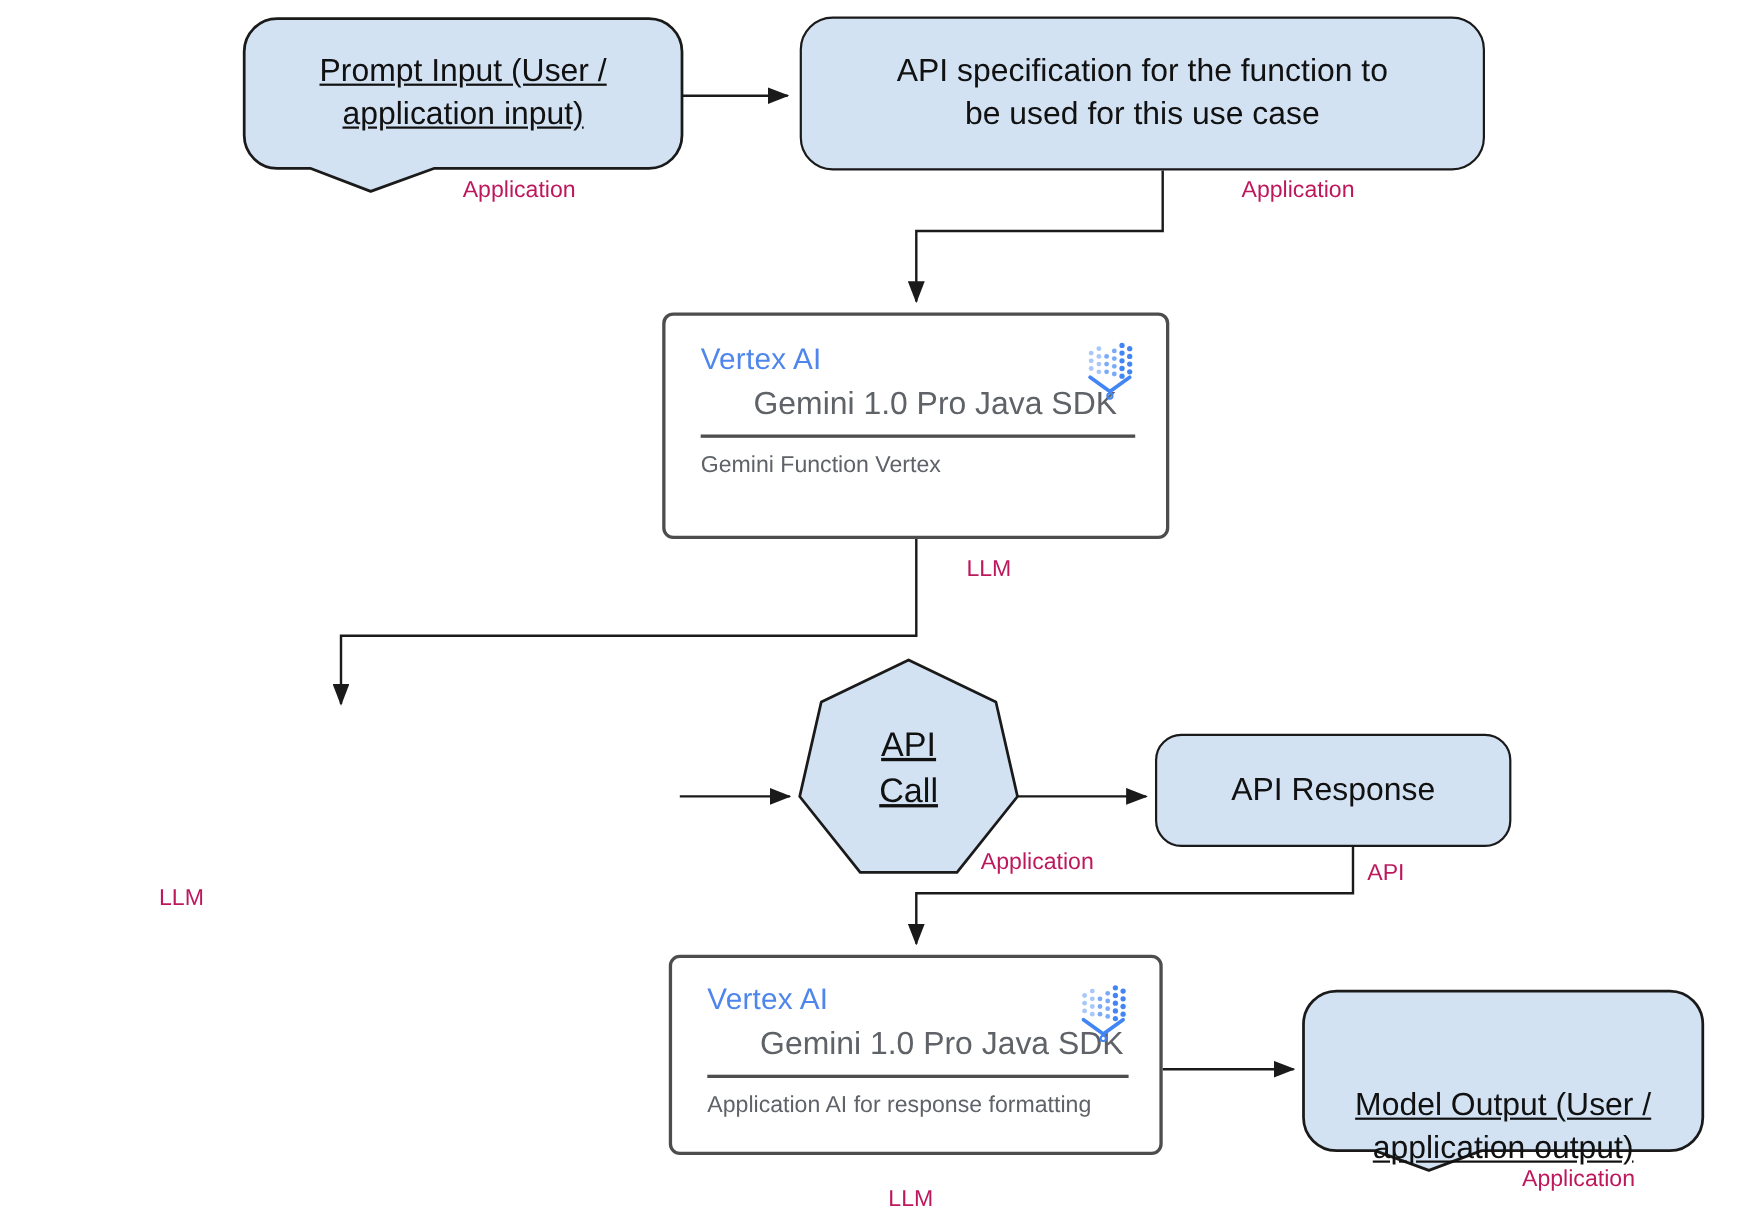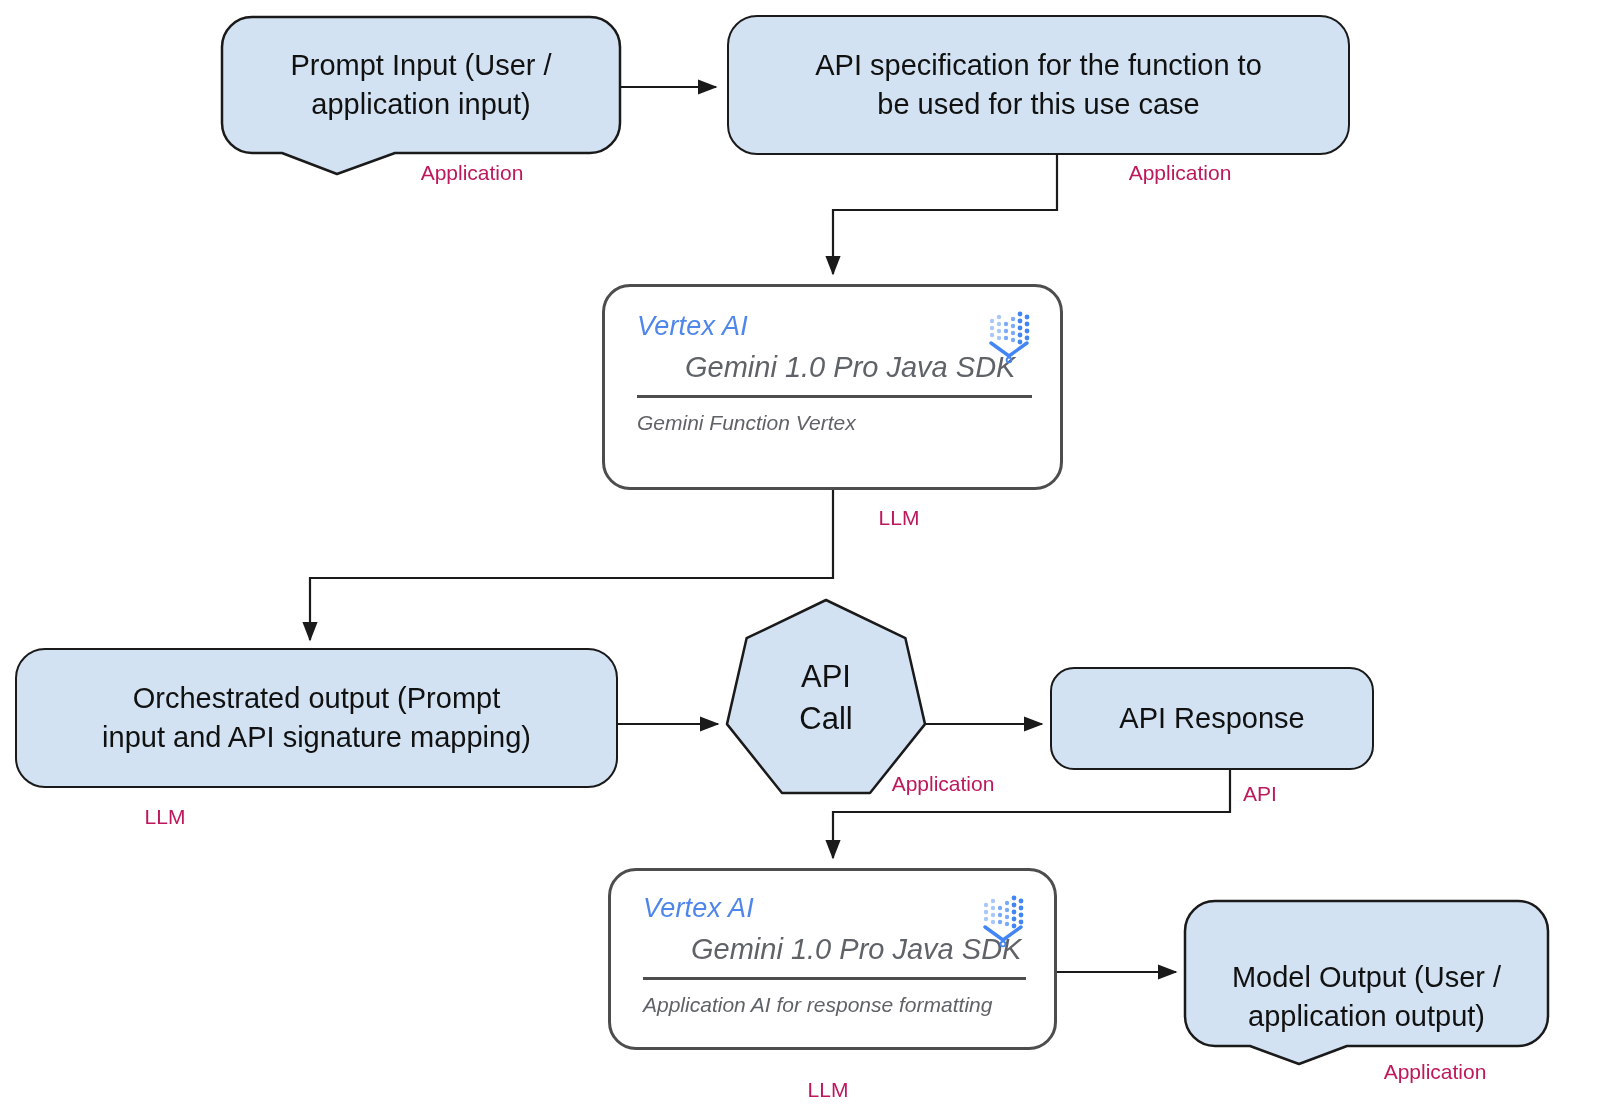--- a/index.html
+++ b/index.html
@@ -3,30 +3,30 @@
 <meta charset="utf-8">
 <style>
   html,body{margin:0;padding:0;background:#ffffff;}
   .canvas{
     position:relative;width:1600px;height:1109px;background:#ffffff;
     font-family:"Liberation Sans",sans-serif;color:#111;overflow:hidden;
   }
   .layer{position:absolute;left:0;top:0;width:1600px;height:1109px;}
   .node-text{
     position:absolute;display:flex;align-items:center;justify-content:center;
-    text-align:center;white-space:pre-line;font-size:29px;line-height:1.34;color:#111;
+    text-align:center;white-space:pre-line;font-size:29px;line-height:1.34;color:#111;text-decoration:underline;
   }
   .blue-box{
     position:absolute;background:#d2e2f2;border:2.5px solid #1a1a1a;border-radius:30px;
     display:flex;align-items:center;justify-content:center;text-align:center;
     white-space:pre-line;font-size:29px;line-height:1.34;box-sizing:border-box;
   }
   .card{
-    position:absolute;background:#ffffff;border:3px solid #4d4d4d;border-radius:28px;
-    box-sizing:border-box;padding:24px 28px 0 32px;font-style:italic;
+    position:absolute;background:#ffffff;border:3px solid #4d4d4d;border-radius:10px;
+    box-sizing:border-box;padding:24px 28px 0 32px;
   }
   .card .product{font-size:27px;color:#4e86ec;letter-spacing:.2px;}
   .card .sdk{font-size:29px;color:#5f6368;margin-top:9px;margin-left:48px;}
   .card .divider{border-bottom:3px solid #4d4d4d;margin-top:11px;}
   .card .feature{font-size:21px;color:#5f6368;margin-top:13px;}
   .card .icon{position:absolute;top:22px;right:26px;width:48px;height:56px;}
   .tag{
     position:absolute;font-size:21px;color:#be185d;text-align:center;width:170px;
   }
   .tag.left-align{text-align:left;width:auto;}
@@ -100,22 +100,20 @@
           <circle cx="41" cy="15" r="2.4"></circle>
           <circle cx="41" cy="22" r="2.4"></circle>
           <circle cx="41" cy="29" r="2.4"></circle>
       </g>
       <path d="M 5 34 L 23 47 L 41 34" fill="none" stroke="#4285f4" stroke-width="3.4" stroke-linecap="round" stroke-linejoin="round"></path>
       <circle cx="23" cy="51" r="2.4" fill="none" stroke="#4285f4" stroke-width="1.8"></circle>
     </svg>
   </div>
   <div class="tag" style="left:814px;top:506px;">LLM</div>
 
-  <div class="blue-box" style="left:15px;top:648px;width:603px;height:140px;">Orchestrated output (Prompt
-input and API signature mapping)</div>
   <div class="tag" style="left:80px;top:805px;">LLM</div>
 
   <div class="node-text" style="left:726px;top:632px;width:200px;height:132px;font-size:31px;">API
 Call</div>
   <div class="tag" style="left:858px;top:772px;">Application</div>
 
   <div class="blue-box" style="left:1050px;top:667px;width:324px;height:103px;border-radius:24px;">API Response</div>
   <div class="tag left-align" style="left:1243px;top:782px;">API</div>
 
   <div class="card" style="left:608px;top:868px;width:449px;height:182px;padding-top:22px;">
@@ -152,17 +150,17 @@
           <circle cx="41" cy="15" r="2.4"></circle>
           <circle cx="41" cy="22" r="2.4"></circle>
           <circle cx="41" cy="29" r="2.4"></circle>
       </g>
       <path d="M 5 34 L 23 47 L 41 34" fill="none" stroke="#4285f4" stroke-width="3.4" stroke-linecap="round" stroke-linejoin="round"></path>
       <circle cx="23" cy="51" r="2.4" fill="none" stroke="#4285f4" stroke-width="1.8"></circle>
     </svg>
   </div>
   <div class="tag" style="left:743px;top:1078px;">LLM</div>
 
-  <div class="node-text" style="left:1185px;top:924px;width:363px;height:145px;">Model Output (User /
+  <div class="node-text" style="left:1185px;top:952px;width:363px;height:145px;">Model Output (User /
 application output)</div>
   <div class="tag" style="left:1350px;top:1060px;">Application</div>
 
 </div>
 
 </body></html>

